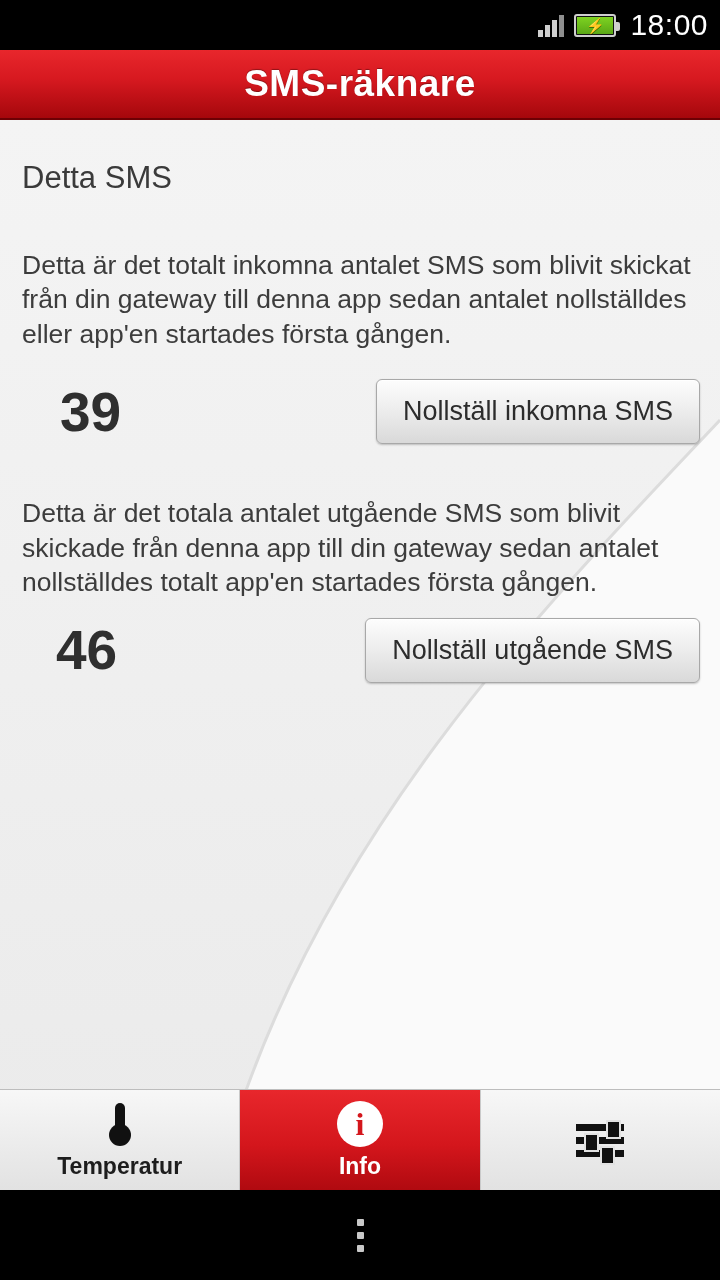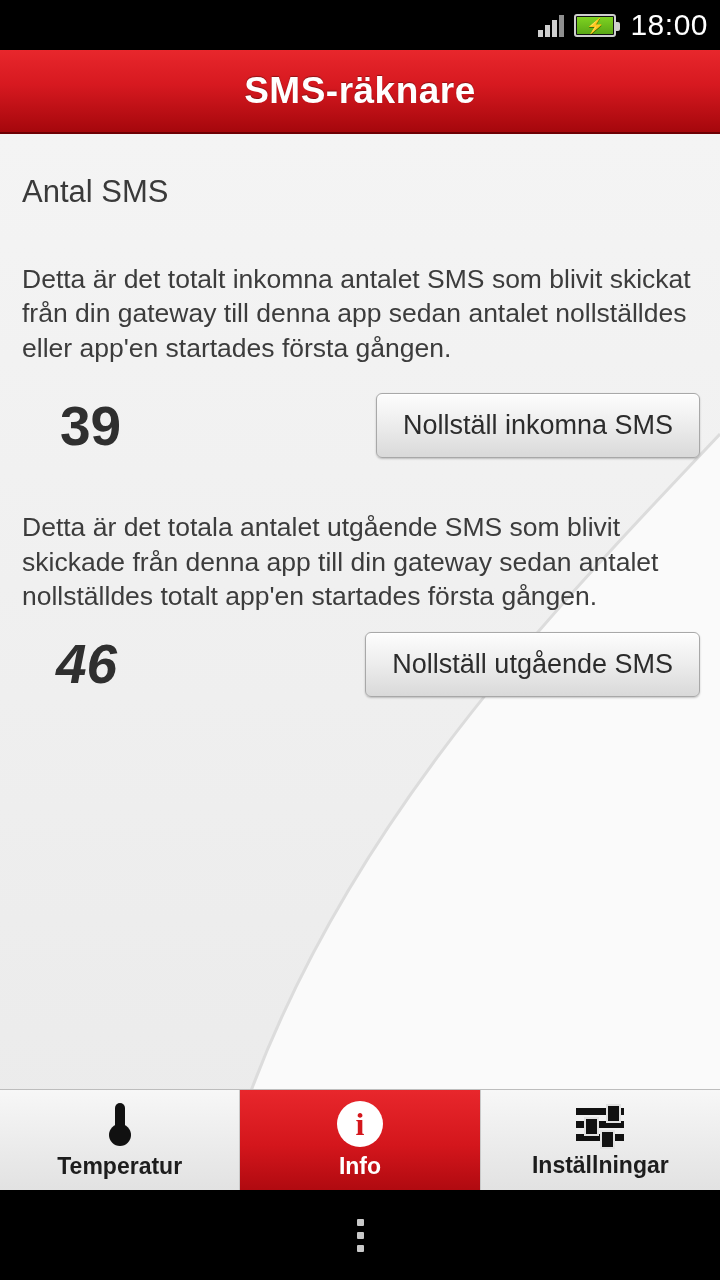--- a/index.html
+++ b/index.html
@@ -92,21 +92,21 @@
   .clock {
     color: #fff;
     font-size: 30px;
     letter-spacing: 0.5px;
     margin-left: 4px;
     font-family: "Liberation Sans", sans-serif;
   }
 
   
   .titlebar {
-    height: 84px;
+    height: 70px;
     background: linear-gradient(180deg, #e8272c 0%, #d71920 42%, #a5070c 100%);
     display: flex;
     align-items: center;
     justify-content: center;
     border-bottom: 2px solid #6d0004;
     box-sizing: border-box;
   }
   .titlebar .title {
     color: #ffffff;
     font-size: 37px;
@@ -162,21 +162,21 @@
     background: linear-gradient(180deg, #fdfdfd 0%, #ededed 48%, #d9d9d9 100%);
     border: 1px solid #a8a8a8;
     border-radius: 6px;
     color: #2c2c2c;
     font-size: 27px;
     padding: 16px 26px;
     box-shadow: 0 1px 2px rgba(0,0,0,.22), inset 0 1px 0 #fff;
     white-space: nowrap;
     text-align: center;
   }
-  .row.second .counter { margin-left: 36px; font-style: italic; }
+  .row.second .counter { margin-left: 36px; }
   .row.second { margin-top: 18px; }
   .row.first { margin-top: 28px; }
 
   
   .tabbar {
     height: 100px;
     display: flex;
     background: linear-gradient(180deg, #f7f7f7 0%, #e2e2e2 100%);
     border-top: 1px solid #bdbdbd;
   }
@@ -312,21 +312,21 @@
           <stop offset="0%" stop-color="#f4f4f4"></stop>
           <stop offset="100%" stop-color="#ebebeb"></stop>
         </linearGradient>
       </defs>
       <rect x="0" y="0" width="720" height="1012" fill="url(#bgGrad)"></rect>
       <path d="M720,300 C560,470 330,700 232,1012 L720,1012 Z" fill="#fafafa"></path>
       <path d="M720,300 C560,470 330,700 232,1012" fill="none" stroke="#dcdcdc" stroke-width="3"></path>
     </svg>
 
     <div class="content-inner">
-      <div class="section-title">Antal SMS</div>
+      <div class="section-title">Detta SMS</div>
 
       <p class="para">Detta är det totalt inkomna antalet SMS som blivit skickat från din gateway till denna app sedan antalet nollställdes eller app'en startades första gången.</p>
       <div class="row first">
         <div class="counter">39</div>
         <button class="btn">Nollställ inkomna SMS</button>
       </div>
 
       <p class="para">Detta är det totala antalet utgående SMS som blivit skickade från denna app till din gateway sedan antalet nollställdes totalt app'en startades första gången.</p>
       <div class="row second">
         <div class="counter">46</div>
@@ -352,21 +352,20 @@
 
     <div class="tab">
       <span class="icon-settings">
         <span class="bar b1"></span>
           <span class="bar b2"></span>
           <span class="bar b3"></span>
         <span class="knob k1"></span>
           <span class="knob k2"></span>
           <span class="knob k3"></span>
       </span>
-      <span class="tab-label">Inställningar</span>
     </div>
   </div>
 
   <div class="navbar">
     <span class="nav-menu">
       <span></span>
         <span></span>
         <span></span>
     </span>
   </div>

